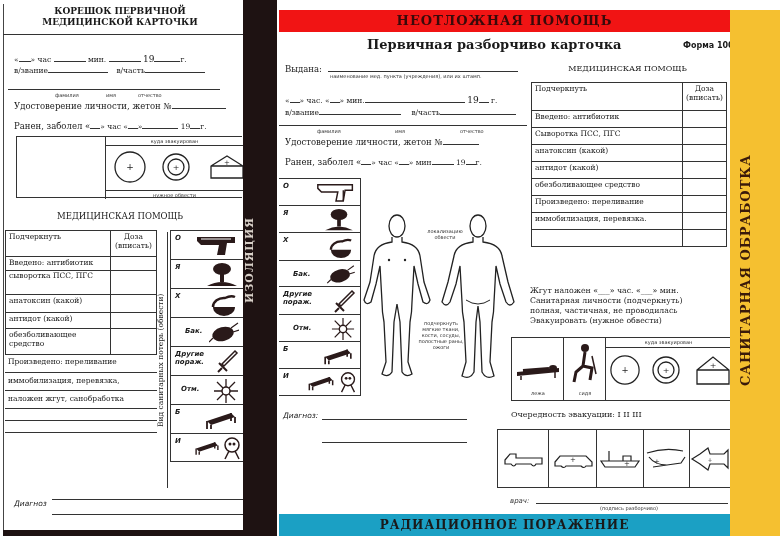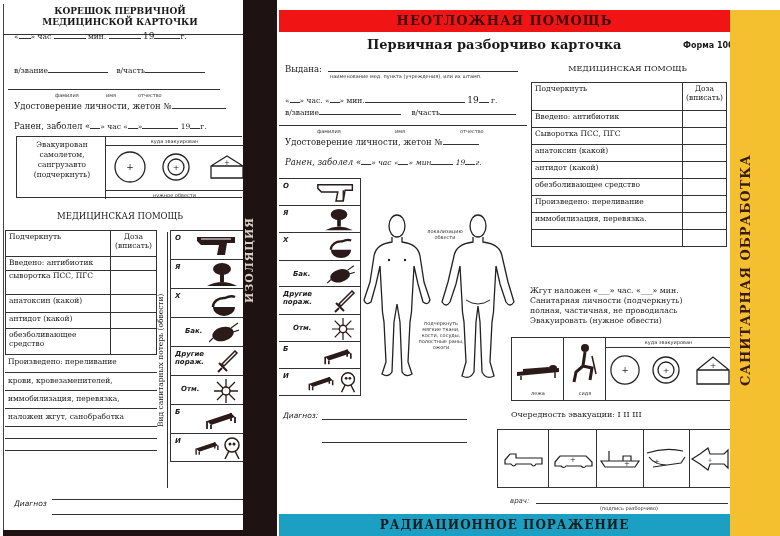--- a/index.html
+++ b/index.html
@@ -54,21 +54,21 @@
 <body>
 
 <div id="stub" class="abs"></div>
 
 <div id="stub-title" class="abs">
   <div>КОРЕШОК ПЕРВИЧНОЙ</div>
   <div>МЕДИЦИНСКОЙ КАРТОЧКИ</div>
 </div>
 <div id="stub-title-rule" class="abs" style="left:3px;"></div>
 
-<div class="abs field-row small" style="left:14px; top:31px;text-align:right;">
+<div class="abs field-row small" style="left:14px; top:54px;text-align:right;">
   <span>«</span><span class="line" style="width:12px;"></span><span>» час</span>
   <span class="line" style="width:32px;"></span>
   <span>мин.</span>
   <span class="line" style="width:32px;"></span>
   <span style="font-size:9px;">19</span><span class="line" style="width:26px;"></span><span>г.</span>
 </div>
 
 <div class="abs field-row small" style="left:14px; top:66px;">
   <span>в/звание</span><span class="line" style="width:60px;"></span>
   <span style="margin-left:6px;">в/часть</span><span class="line" style="width:60px;"></span>
@@ -82,21 +82,20 @@
 <div class="abs field-row norm" style="left:14px; top:101px;">
   <span>Удостоверение личности, жетон №</span><span class="line" style="width:54px;"></span>
 </div>
 
 <div class="abs field-row small" style="left:14px; top:121px;">
   <span style="font-size:8.5px;">Ранен, заболел «</span><span class="line" style="width:10px;"></span><span>» час «</span><span class="line" style="width:10px;"></span><span>»</span><span class="line" style="width:36px;"></span>
   <span>19</span><span class="line" style="width:10px;"></span><span>г.</span>
 </div>
 
 <div class="abs" style="left:16px; top:136px; width:226px; height:62px; border:1px solid #333; border-right:none;">
-  <div class="abs small" style="left:2px; top:3px; width:86px; text-align:center; line-height:10px;">Эвакуирован самолетом, сангрузавто (подчеркнуть)</div>
   <div class="abs" style="left:88px; top:0; width:1px; height:62px; background:#333;"></div>
   <div class="abs tiny" style="left:89px; top:1px; width:137px; text-align:center; border-bottom:1px solid #333; padding-bottom:1px;">куда эвакуирован</div>
   <div class="abs" style="left:96px; top:13px;">
     <svg width="34" height="34" viewBox="0 0 34 34">
         <circle cx="17" cy="17" r="15" fill="none" stroke="#222" stroke-width="1.3"></circle>
         <text x="17" y="20" font-size="9" text-anchor="middle" fill="#222">+</text>
       </svg>
   </div>
   <div class="abs" style="left:144px; top:15px;">
     <svg width="30" height="30" viewBox="0 0 30 30">
@@ -140,21 +139,20 @@
       </tr>
   <tr>
         <td style="height:26px; line-height:9px;">обезболивающее средство</td>
         <td></td>
       </tr>
 </tbody>
   </table>
 
 <div class="abs small" style="left:5px; top:354px; width:152px;">
   <div style="height:19px; border-bottom:1px solid #333; padding:3px 3px;">Произведено: переливание</div>
-  <div style="height:18px; border-bottom:1px solid #333; padding:3px 3px;">крови, кровезаменителей,</div>
   <div style="height:18px; border-bottom:1px solid #333; padding:3px 3px;">иммобилизация, перевязка,</div>
   <div style="height:18px; border-bottom:1px solid #333; padding:3px 3px;">наложен жгут, санобработка</div>
   <div style="height:12px; border-bottom:1px solid #333;"></div>
   <div style="height:12px; border-bottom:1px solid #333;"></div>
 </div>
 
 <div class="abs" style="left:156px; top:232px; width:12px; height:256px; border-right:1px solid #333;">
   <div style="writing-mode:vertical-rl; transform:rotate(180deg); font-size:7.5px; height:256px; text-align:center;">Вид санитарных потерь (обвести)</div>
 </div>
 
@@ -275,21 +273,21 @@
 
 <div class="abs" style="left:279px; top:125px; width:248px; border-bottom:1px solid #333;"></div>
 <div class="abs tiny" style="left:317px; top:128px;">фамилия</div>
 <div class="abs tiny" style="left:395px; top:128px;">имя</div>
 <div class="abs tiny" style="left:460px; top:128px;">отчество</div>
 
 <div class="abs field-row norm" style="left:285px; top:137px;">
   <span>Удостоверение личности, жетон №</span><span class="line" style="width:36px;"></span>
 </div>
 
-<div class="abs field-row small" style="left:285px; top:157px;font-style:italic;">
+<div class="abs field-row small" style="left:285px; top:157px;">
   <span style="font-size:8.5px;">Ранен, заболел «</span><span class="line" style="width:10px;"></span><span>» час «</span><span class="line" style="width:10px;"></span><span>» мин</span><span class="line" style="width:22px;"></span>
   <span>19</span><span class="line" style="width:10px;"></span><span>г.</span>
 </div>
 
 <div class="abs loss-col" style="left:279px; top:178px; width:82px; height:218px; border-left:none;">
   <div class="loss-cell" style="height:27px;">
     <span class="loss-label">О</span>
     <span class="loss-icon">
         <svg width="40" height="22" viewBox="0 0 44 24">
           <path d="M2 4 L40 4 L40 10 L32 10 L30 22 L22 22 L24 12 L6 12 L2 8 Z" fill="none" stroke="#2a1a1a" stroke-width="1.6"></path>

